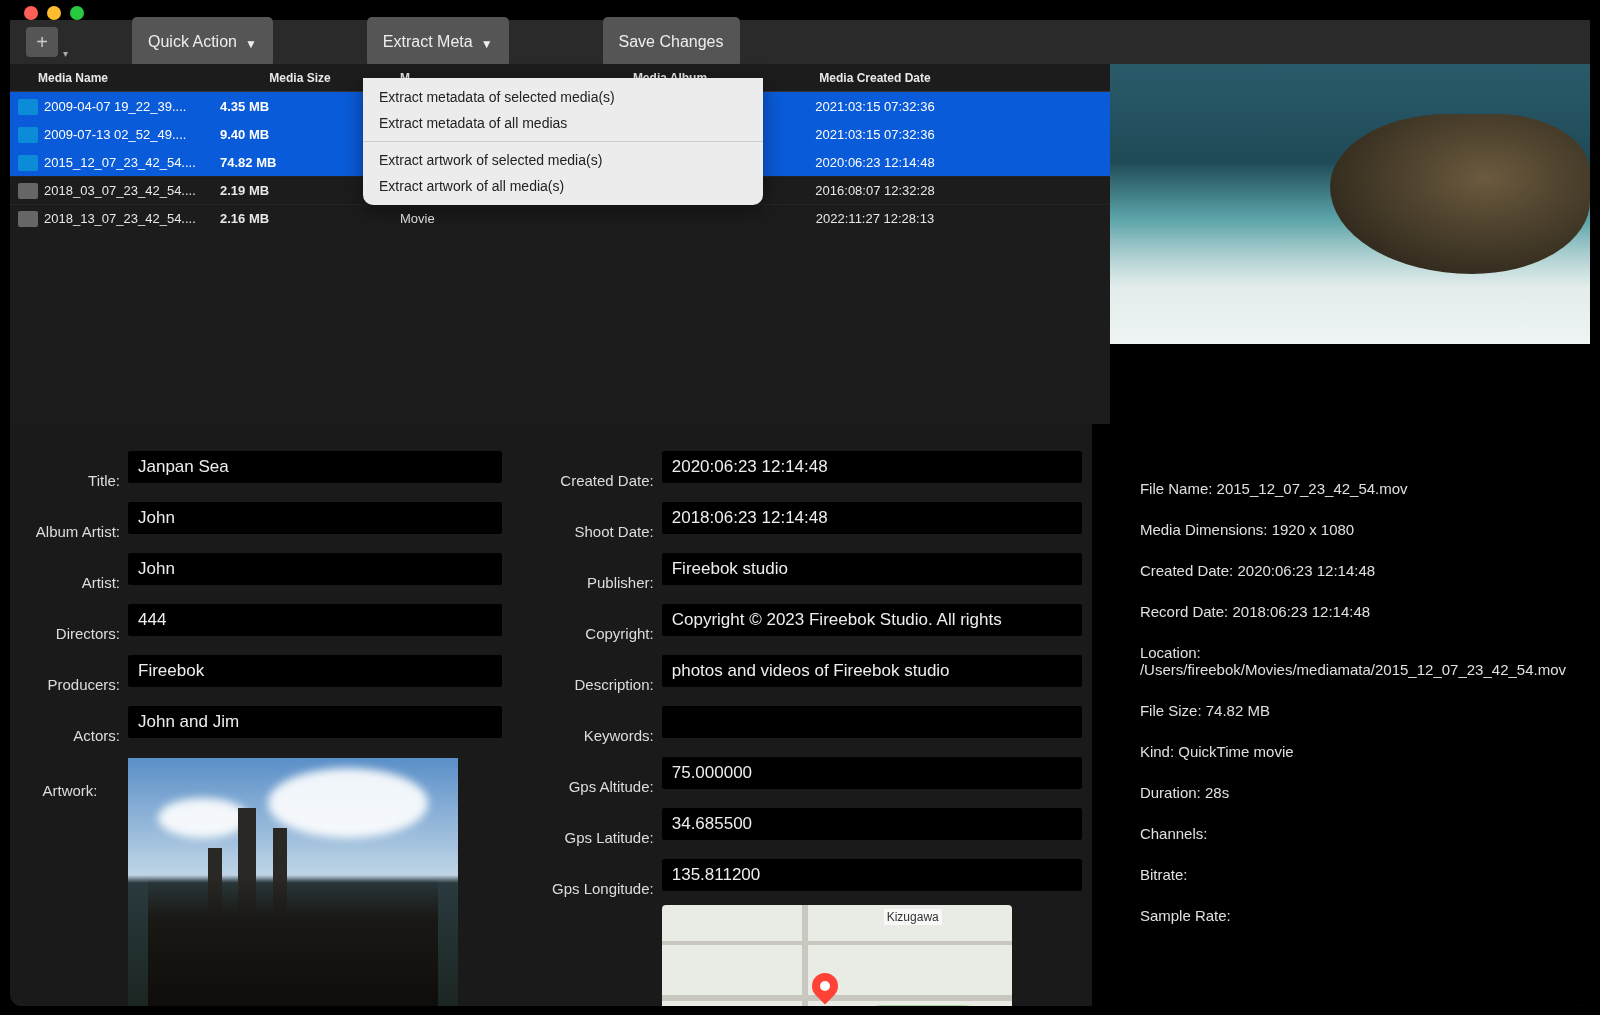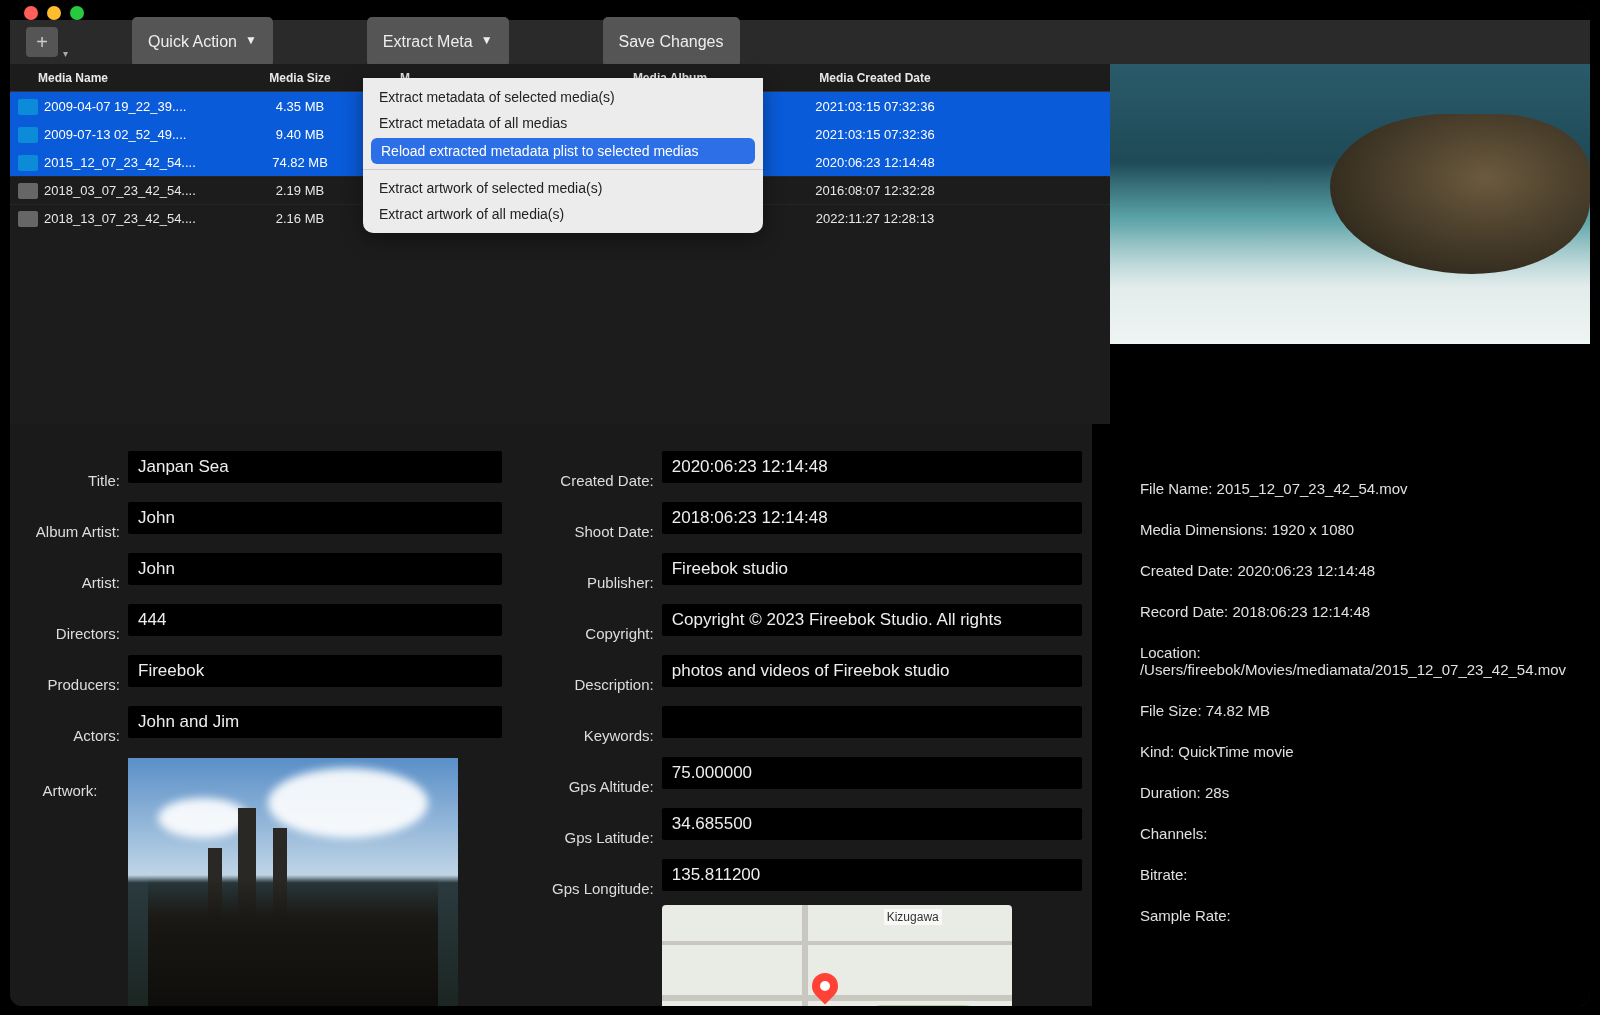--- a/index.html
+++ b/index.html
@@ -51,21 +51,21 @@
   font-size: 20px;
   position: relative;
 }
 .add-btn .tiny-chev { position: absolute; right: -10px; bottom: -2px; font-size: 10px; color: #aaa; }
 .btn {
   background: #555;
   color: #eee;
   padding: 16px 16px;
   border-radius: 5px;
   font-size: 16px;
-  display: flex; align-items: flex-start; gap: 8px;
+  display: flex; align-items: flex-end; gap: 8px;
   cursor: pointer;
   position: relative;
 }
 .btn .chev { font-size: 12px; }
 .toolbar-gap1 { width: 50px; }
 .toolbar-gap2 { width: 70px; }
 .table-area {
   background: #1c1c1c;
   flex: 0 0 360px;
   display: flex;
@@ -94,21 +94,21 @@
   display: flex;
   height: 28px;
   align-items: center;
   font-size: 13px;
   border-top: 1px dotted rgba(255,255,255,0.08);
 }
 .row.selected { background: #0a5bd9; color: #fff; border-top: 1px solid #0a5bd9; }
 .row .icon { width: 20px; height: 16px; margin-left: 8px; margin-right: 6px; background: #666; border-radius: 2px; }
 .row.selected .icon { background: #0b8bd8; }
 .row .name { width: 176px; white-space: nowrap; overflow: hidden; text-overflow: ellipsis; }
-.row .size { width: 160px; text-align: center; }
+.row .size { width: 160px; text-align: left; font-weight: bold; }
 .row .type { width: 190px; padding-left: 20px; }
 .row .album { width: 200px; text-align: center; }
 .row .date { width: 210px; text-align: center; }
 .dropdown {
   position: absolute;
   left: 363px;
   top: 78px;
   width: 400px;
   background: #ececec;
   color: #222;
@@ -345,21 +345,20 @@
       <div class="preview-img">
         <div class="foam"></div>
         <div class="rock"></div>
       </div>
     </div>
   </div>
 
   <div class="dropdown" id="dropdown">
       <div class="item">Extract metadata of selected media(s)</div>
       <div class="item">Extract metadata of all medias</div>
-      <div class="item highlight">Reload extracted metadata plist to selected medias</div>
       <hr>
       <div class="item">Extract artwork of selected media(s)</div>
       <div class="item">Extract artwork of all media(s)</div>
     </div>
 
   <div class="lower">
     <div class="meta-left">
       <div class="field">
           <label>Title:</label>
           <div class="val">Janpan Sea</div>

